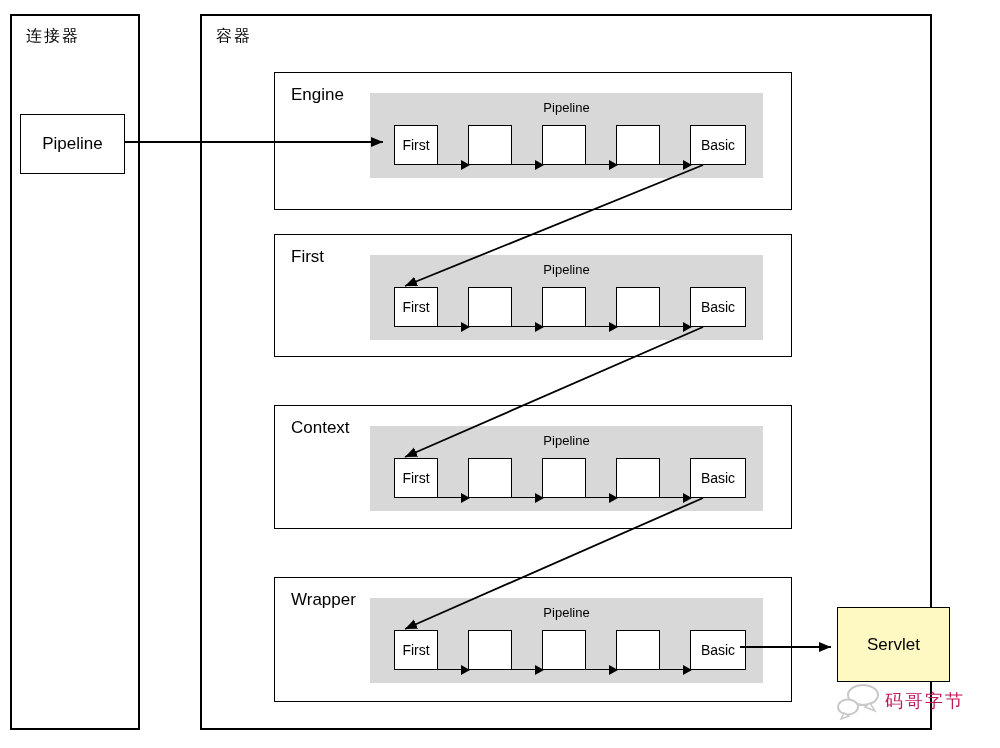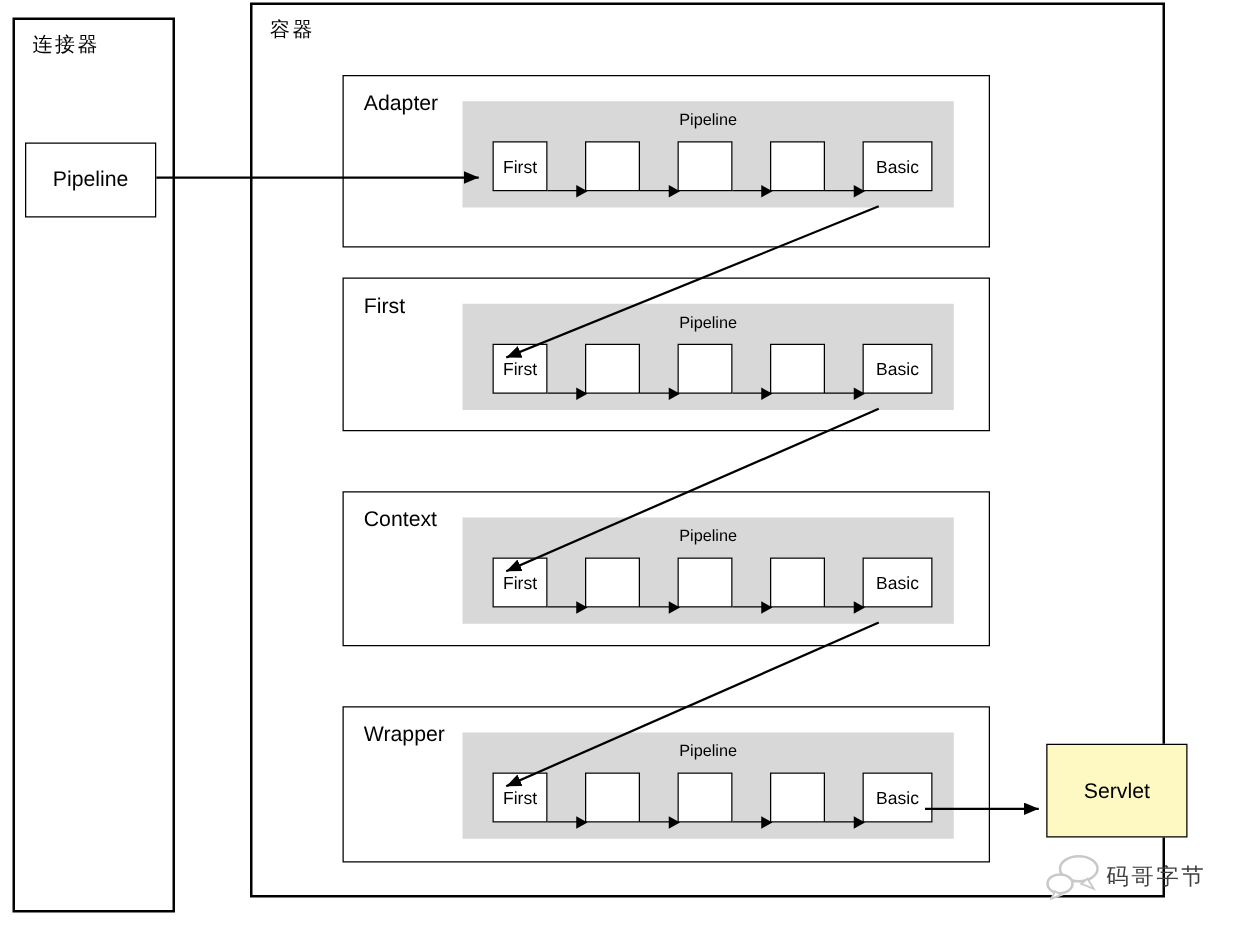--- a/index.html
+++ b/index.html
@@ -8,21 +8,21 @@
     position: relative;
     width: 1000px;
     height: 748px;
     background: #ffffff;
     font-family: "Liberation Sans", "DejaVu Sans", sans-serif;
     color: #000;
     overflow: hidden;
   }
   .outer { position: absolute; border: 2px solid #000; background: #fff; }
   #connector-box { left: 10px; top: 14px; width: 130px; height: 716px; }
-  #container-box { left: 200px; top: 2px; width: 732px; height: 716px; }
+  #container-box { left: 200px; top: 14px; width: 732px; height: 716px; }
   .region-label {
     position: absolute; left: 14px; top: 10px;
     font-size: 16px; letter-spacing: 2px;
   }
   #adapter-box {
     position: absolute; left: 8px; top: 98px; width: 105px; height: 60px;
     border: 1.5px solid #000; background: #fff;
     display: flex; align-items: center; justify-content: center;
     font-size: 17px;
   }
@@ -65,40 +65,40 @@
     display: flex; align-items: center; justify-content: center;
     font-size: 17px;
   }
   #flow-arrows {
     position: absolute; left: 0; top: 0; width: 1000px; height: 748px;
     pointer-events: none;
   }
   #watermark {
     position: absolute; left: 836px; top: 682px;
     display: flex; align-items: center; gap: 5px;
-    color: #404040; font-size: 18px; letter-spacing: 2px;
+    color: #be185d; font-size: 18px; letter-spacing: 2px;
   }
 </style>
 </head>
 <body>
 
 <div id="canvas">
 
   <div class="outer" id="connector-box">
     <div class="region-label">连接器</div>
     <div id="adapter-box">
       <span>Pipeline</span>
     </div>
   </div>
 
   <div class="outer" id="container-box">
     <div class="region-label">容器</div>
 
     <div class="tier tier-engine">
-      <div class="tier-title">Adapter</div>
+      <div class="tier-title">Engine</div>
       <div class="pipeline">
         <div class="pipeline-title">Pipeline</div>
         <div class="valves">
           <div class="valve">First</div>
           <div class="varrow"></div>
           <div class="valve"></div>
           <div class="varrow"></div>
           <div class="valve"></div>
           <div class="varrow"></div>
           <div class="valve"></div>

